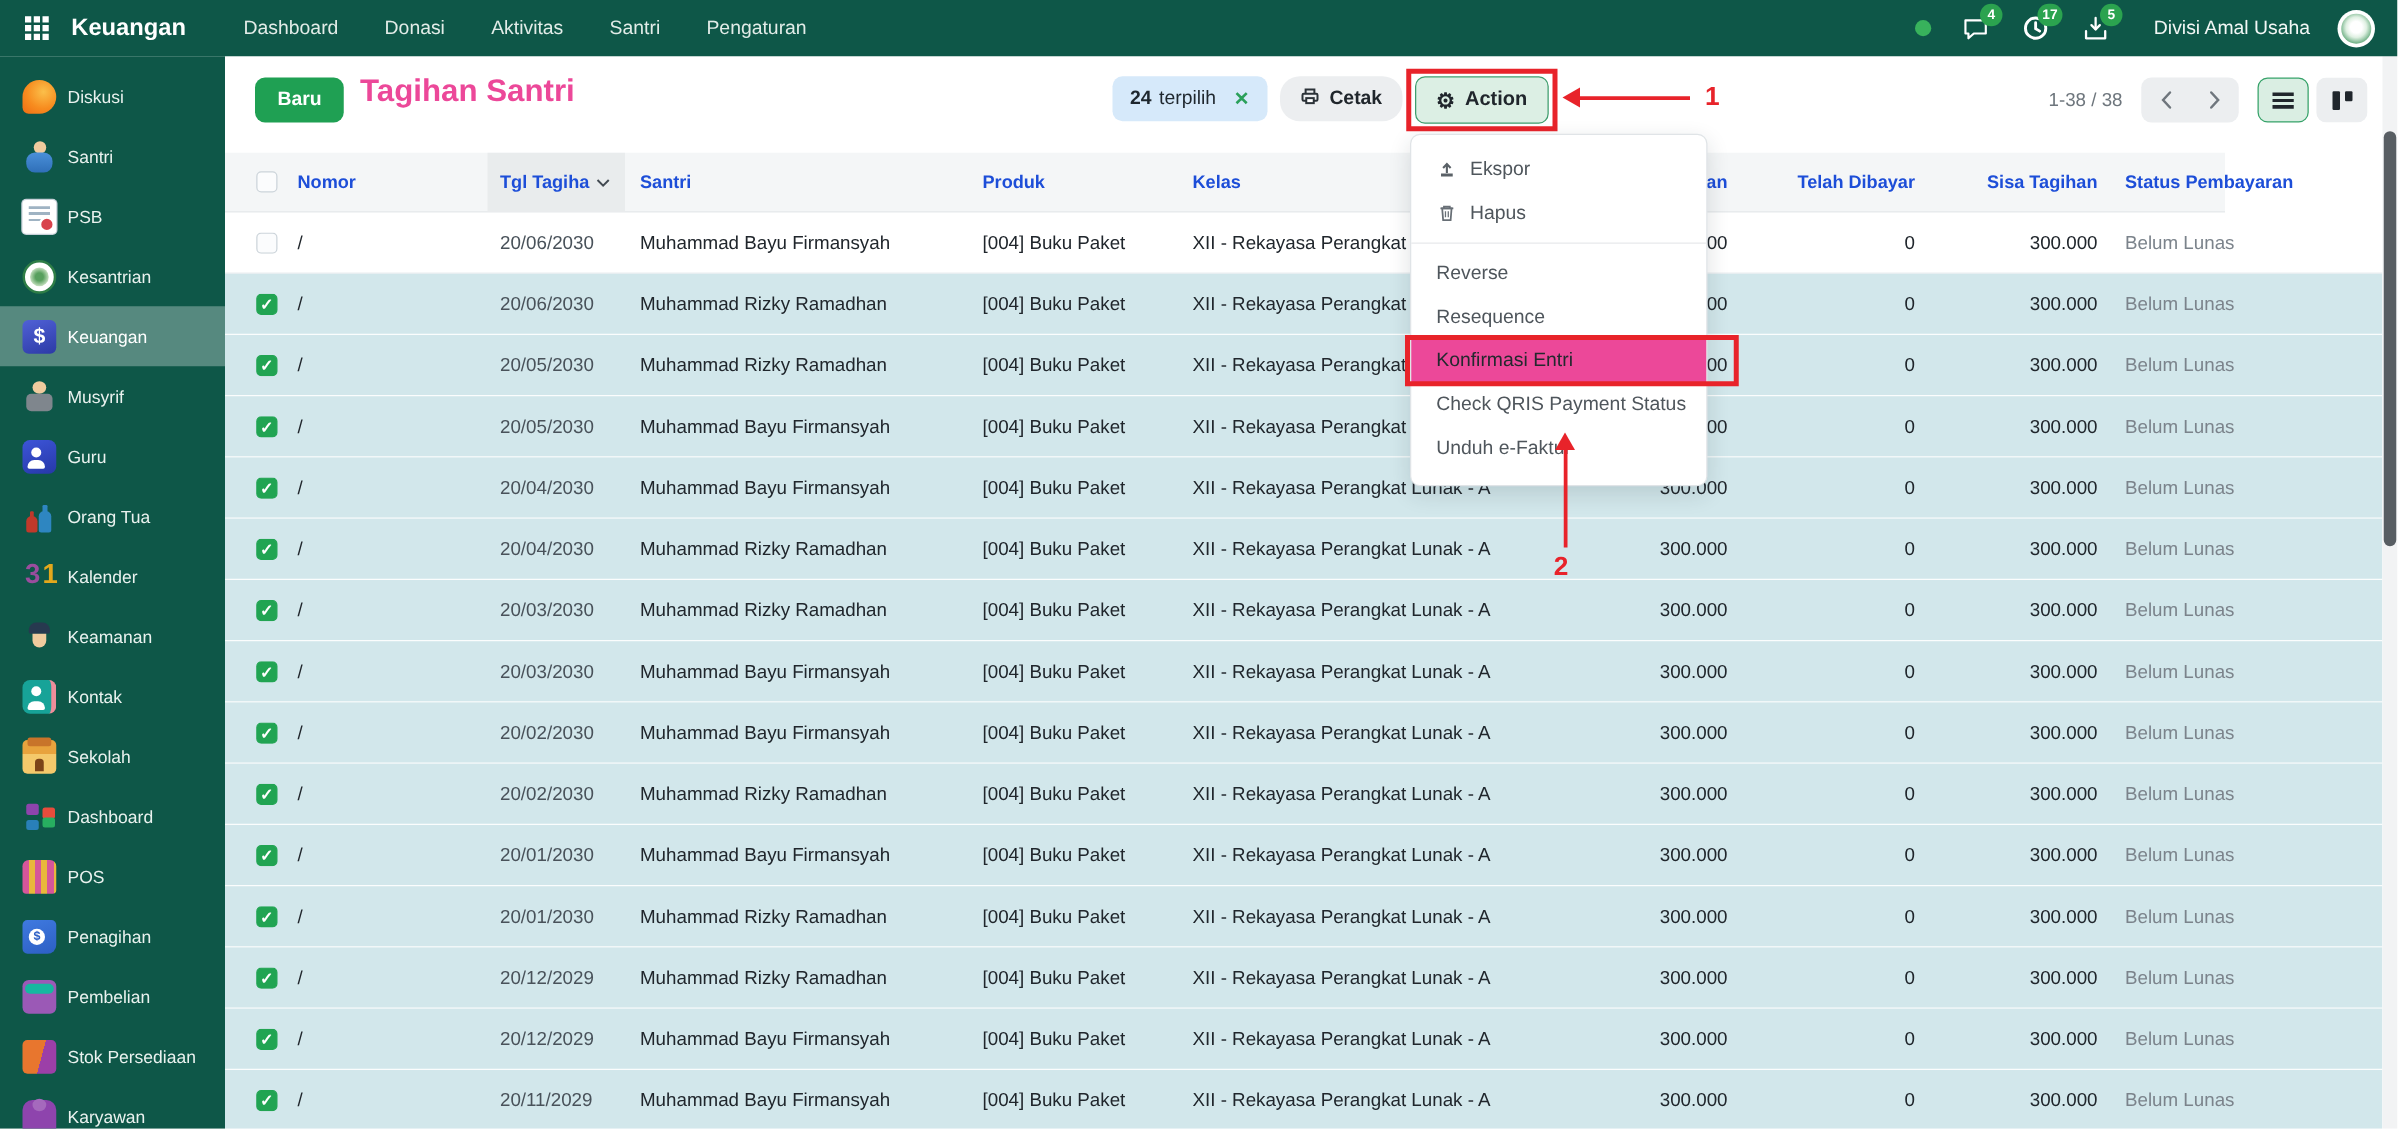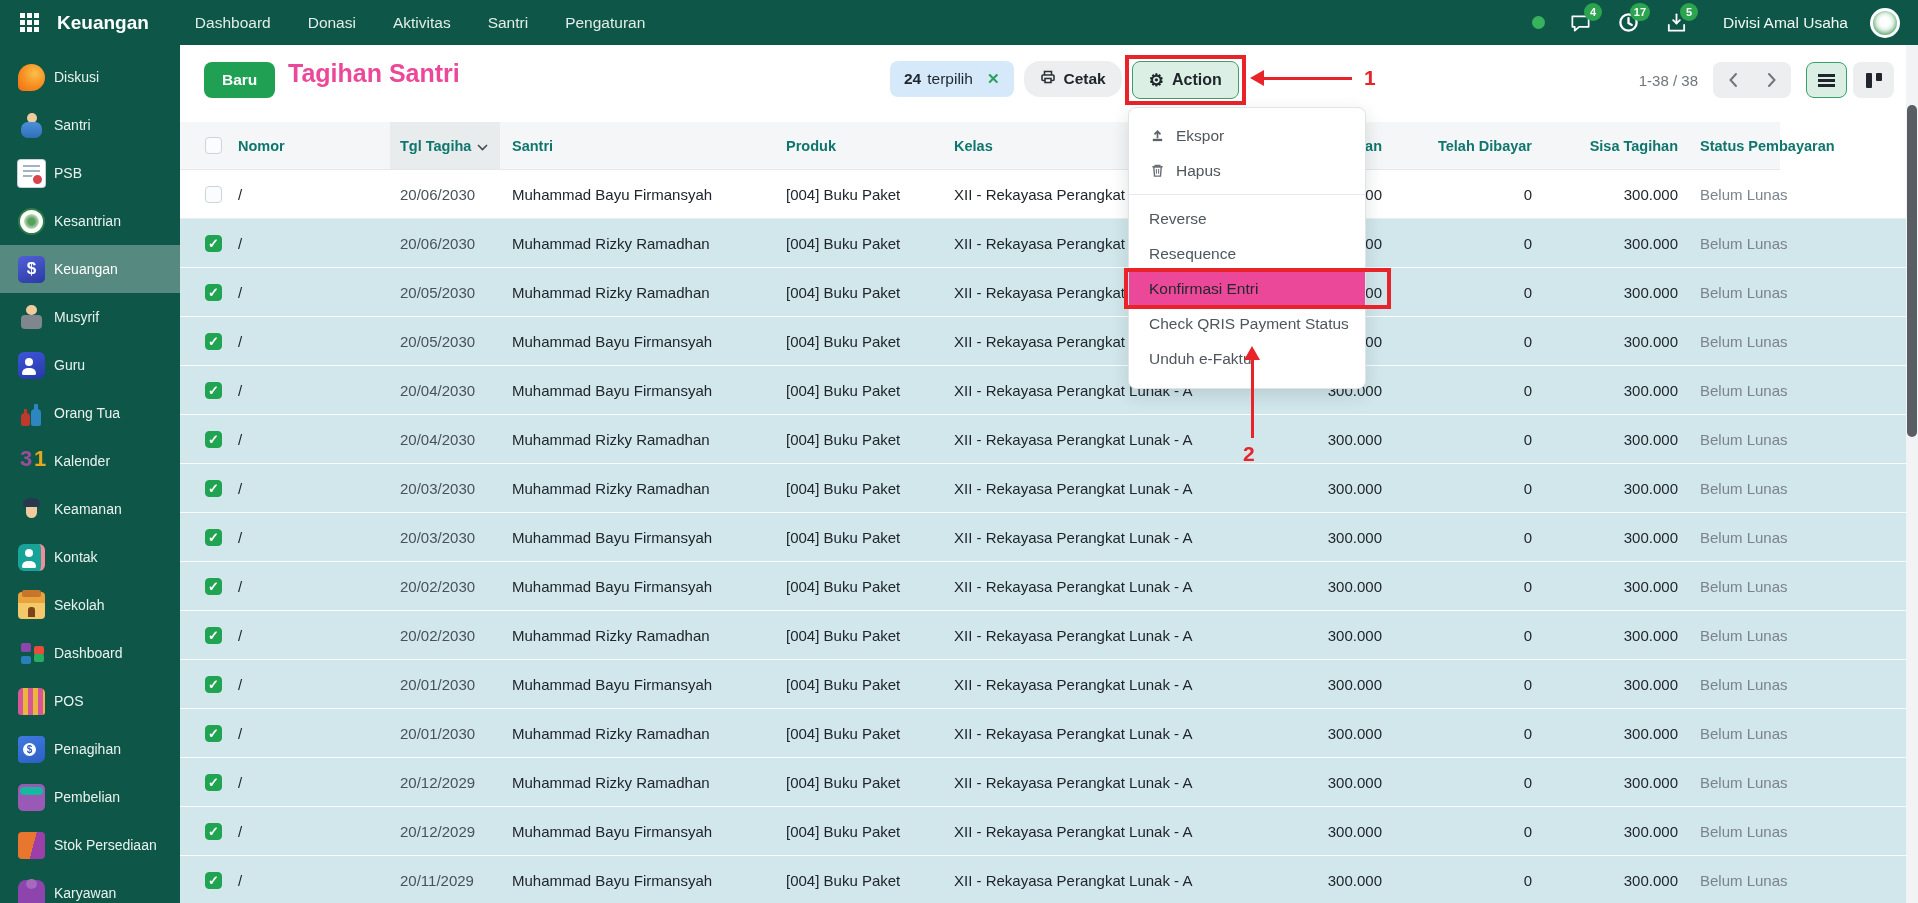--- a/index.html
+++ b/index.html
@@ -108,21 +108,21 @@
       cursor:pointer; border:1px solid transparent; }
   .toggle.active { background:#daeee3; border:1px solid #36a269; }
   .hamburger { width:17px; height:13px; background:repeating-linear-gradient(180deg,#20262c 0 3px, transparent 3px 5px); }
   .kanban-glyph { position:relative; width:16px; height:15px; }
   .kanban-glyph::before { content:""; position:absolute; left:0; top:0; width:6px; height:15px; background:#20262c; border-radius:1px; }
   .kanban-glyph::after { content:""; position:absolute; right:0; top:0; width:6px; height:8px; background:#20262c; border-radius:1px; }
 
   
   .grid-cols { display:grid; grid-template-columns:50px 160px 110px 275px 170px 280px 162px 150px 145px 224px; }
   .thead { position:absolute; left:180px; top:122px; width:1600px; height:48px; background:#f4f6f7;
-      border-bottom:1px solid #e4e8ea; align-items:center; z-index:1; font-size:14.5px; font-weight:700; color:#0f766e; }
+      border-bottom:1px solid #e4e8ea; align-items:center; z-index:1; font-size:14.5px; font-weight:700; color:#1d4ed8; }
   .h { padding-left:8px; white-space:nowrap; }
   .h-check { padding-left:25px; }
   .h-tgl { height:100%; background:#e9eced; display:flex; align-items:center; padding-left:10px; gap:6px; }
   .h-santri { padding-left:12px; } .h-produk { padding-left:11px; } .h-kelas { padding-left:9px; }
   .h-num { text-align:right; padding-right:5px; }
   .h-sisa { text-align:right; padding-right:4px; }
   .h-status { padding-left:18px; }
   .tbody { position:absolute; left:180px; top:170px; width:1726px; height:733px; overflow:hidden; z-index:1; }
   .row { height:49px; align-items:center; background:#fff; border-bottom:1px solid #e9edef; font-size:15px; color:#20262c; cursor:pointer; }
   .row.sel { background:#d2e7eb; border-bottom-color:#fbfdfd; }

